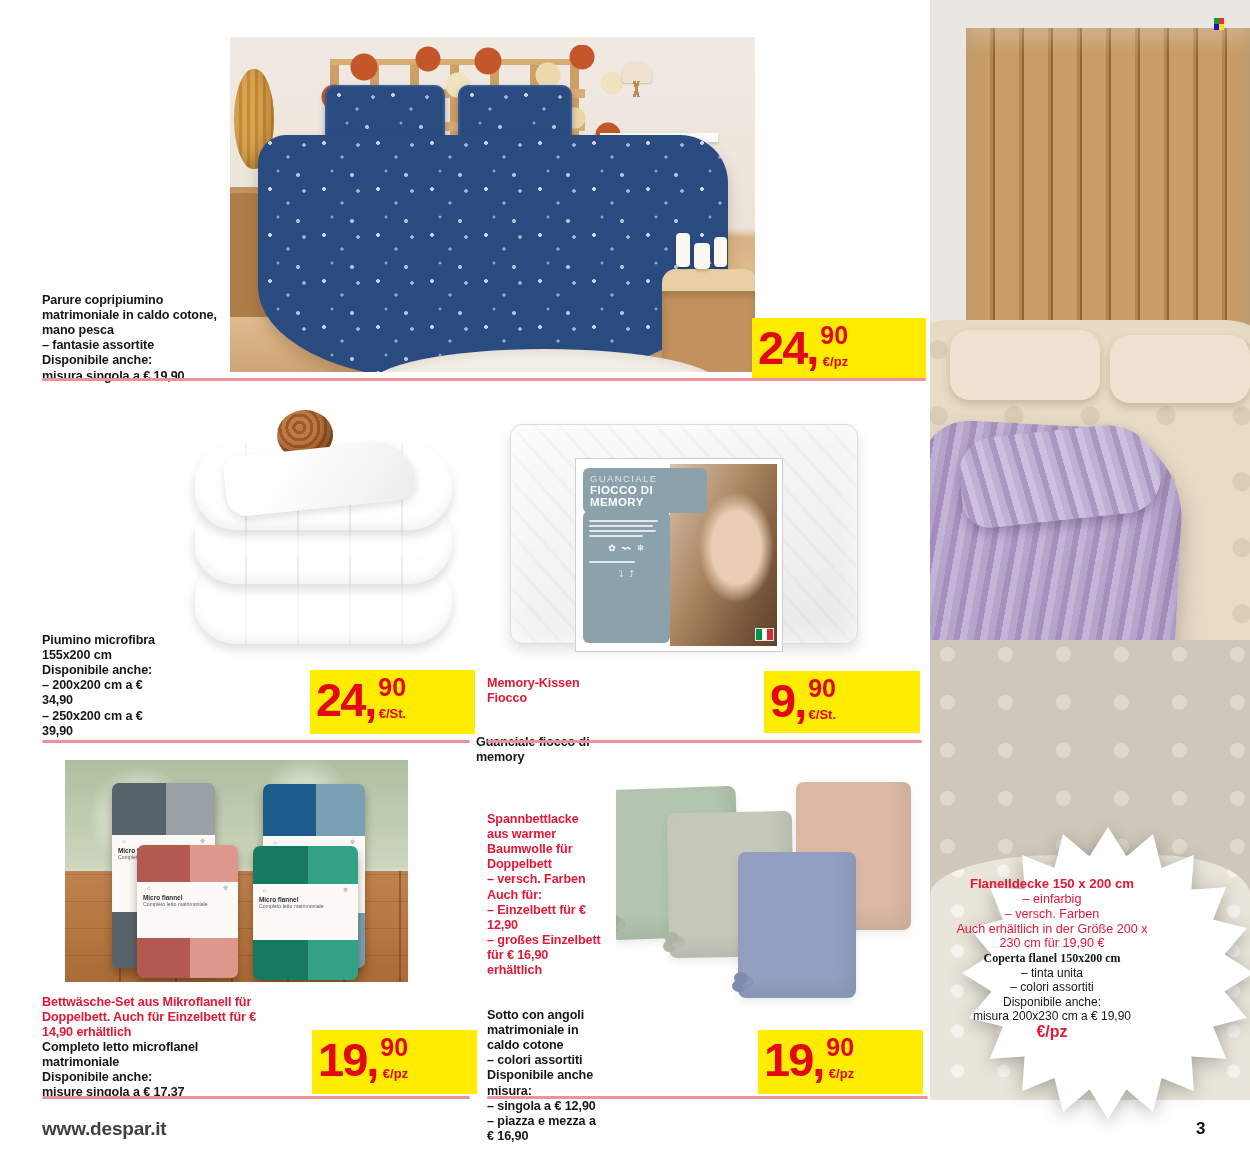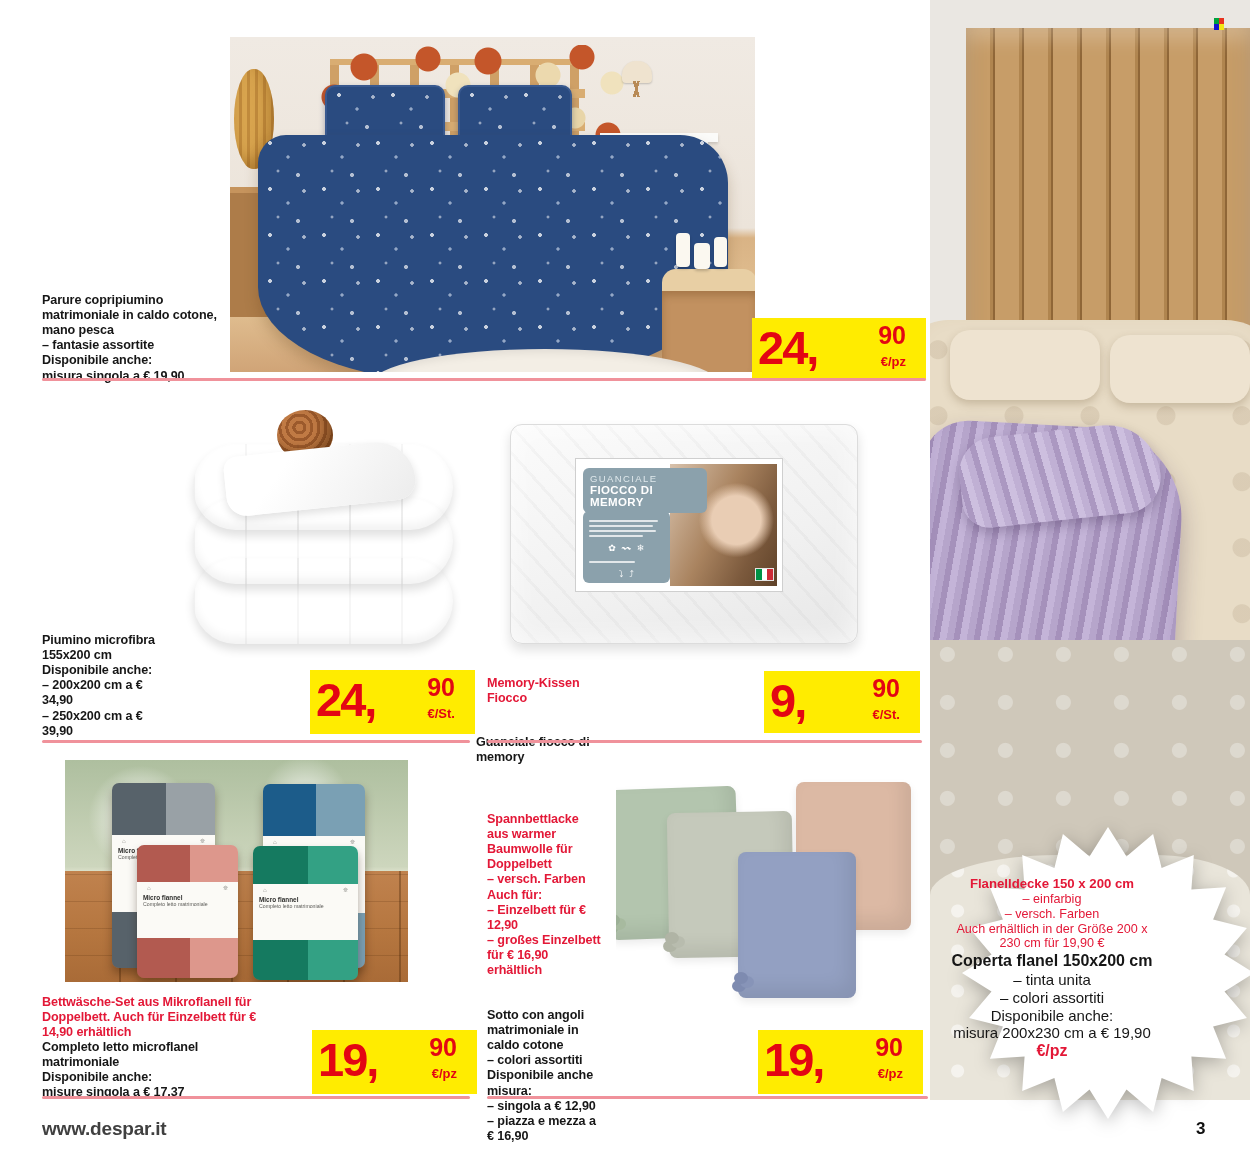--- a/index.html
+++ b/index.html
@@ -16,22 +16,22 @@
     font-family:"Liberation Sans",sans-serif;overflow:hidden;
   }
   .abs{position:absolute;}
   .pre{white-space:pre-line;}
   .t-de{color:var(--red);font-weight:700;font-size:12.6px;line-height:1.2;letter-spacing:-.1px;}
   .t-it{color:var(--ink);font-weight:700;font-size:12.6px;line-height:1.2;letter-spacing:-.1px;}
   .sep{position:absolute;height:3px;background:var(--pink-line);border-radius:2px;}
 
   
   .tag{
-    background:var(--yellow);display:flex;align-items:flex-start;justify-content:space-between;
-    padding:2px 20px 0 6px;
+    background:var(--yellow);display:flex;align-items:flex-start;justify-content:flex-start;
+    padding:2px 8px 0 6px;
   }
   .tag .eur{font-weight:800;color:var(--price-red);font-size:47px;line-height:56px;letter-spacing:-2px;}
   .tag .col{display:flex;flex-direction:column;align-items:flex-end;margin-left:3px;padding-top:3px;}
   .tag .cent{font-weight:800;color:var(--price-red);font-size:25px;line-height:24px;}
   .tag .unit{font-weight:700;color:var(--price-red);font-size:13px;line-height:14px;margin-top:8px;}
 
   
   .photo-top{left:230px;top:37px;width:525px;height:335px;overflow:hidden;
     background:linear-gradient(180deg,#f0eae3 0%,#ece4da 57%,#d9b385 60%,#e2c193 80%,#d0a477 100%);}
   .pt-lattice{left:100px;top:22px;width:255px;height:105px;
@@ -96,21 +96,21 @@
   .dv-fold{left:40px;top:38px;width:190px;height:60px;border-radius:20px 60px 30px 30px;
     background:linear-gradient(130deg,#ffffff 30%,#ececec 100%);
     box-shadow:0 4px 8px rgba(0,0,0,.12);transform:rotate(-6deg);}
 
   
   .photo-pillow{left:510px;top:424px;width:348px;height:220px;border-radius:12px;
     background:
       repeating-linear-gradient(48deg,rgba(0,0,0,.028) 0 3px,transparent 3px 18px),
       linear-gradient(160deg,#fbfbfb 0%,#f1f1f1 60%,#e7e7e7 100%);
     border:1px solid #dcdcdc;box-shadow:0 6px 12px rgba(0,0,0,.12), inset 0 0 30px rgba(255,255,255,.8);}
-  .pl-card{left:64px;top:33px;width:208px;height:134px;background:#ffffff;border:1px solid #cfcfcf;}
+  .pl-card{left:64px;top:33px;width:208px;height:194px;background:#ffffff;border:1px solid #cfcfcf;}
   .pl-woman{position:absolute;right:5px;top:5px;bottom:5px;width:52%;
     background:
       radial-gradient(ellipse at 62% 46%,#e9cdb4 0 26%,rgba(233,205,180,0) 40%),
       linear-gradient(115deg,#d8c2ac 0%,#a9835f 45%,#7c5a3d 75%,#5f4229 100%);}
   .pl-header{position:absolute;left:7px;top:9px;width:60%;background:#8ba1ac;border-radius:6px;padding:5px 7px;z-index:2;}
   .pl-h1{color:#dfe8ec;font-size:9.5px;letter-spacing:1.4px;font-weight:400;}
   .pl-h2{color:#ffffff;font-size:11.5px;font-weight:700;letter-spacing:.4px;}
   .pl-fine{position:absolute;left:7px;top:52px;bottom:8px;width:42%;background:#8ba1ac;border-radius:6px;padding:6px 5px;}
   .pl-bar{height:2px;background:rgba(255,255,255,.75);border-radius:1px;margin:3px 1px;}
   .pl-icons{display:flex;gap:6px;justify-content:center;margin-top:6px;color:#ffffff;font-size:9px;line-height:10px;}
@@ -162,22 +162,22 @@
     background-image:radial-gradient(circle at 30% 30%,rgba(255,255,255,.3) 0 7px,transparent 8px);background-size:58px 48px;}
   .rp-rug-light{position:absolute;left:0;right:0;top:855px;height:245px;background:#e9e5da;border-radius:40% 30% 0 0/40px;
     background-image:radial-gradient(circle at 60% 40%,rgba(255,255,255,.55) 0 6px,transparent 7px);background-size:46px 40px;}
   .reg-mark{position:absolute;left:284px;top:18px;width:10px;height:12px;display:grid;grid-template-columns:5px 5px;grid-template-rows:6px 6px;}
 
   
   .starburst-svg{left:958px;top:823px;width:300px;height:300px;filter:drop-shadow(0 4px 9px rgba(0,0,0,.28));}
   .badge-text{left:927px;top:876px;width:250px;text-align:center;}
   .bt-title-de{color:var(--red);font-weight:700;font-size:13.2px;line-height:1.2;}
   .bt-sub-de{color:var(--red);font-weight:400;font-size:12.6px;line-height:1.18;}
-  .bt-title-it{color:var(--ink);font-weight:700;font-size:16px;line-height:1.25;}
-  .bt-sub-it{color:var(--ink);font-weight:400;font-size:15px;line-height:1.18;}
+  .bt-title-it{color:var(--ink);font-weight:700;font-size:12px;line-height:1.25;font-family:Liberation Serif, serif;}
+  .bt-sub-it{color:var(--ink);font-weight:400;font-size:12px;line-height:1.18;}
   .bt-price{color:var(--red);font-weight:800;font-size:47px;line-height:1.0;letter-spacing:-1px;margin-top:4px;}
   .bt-unit{color:var(--red);font-weight:700;font-size:16px;line-height:1.1;}
 
   
   .footer-url{left:42px;top:1118px;font-weight:800;font-size:19px;color:#404040;letter-spacing:-.2px;}
   .page-num{left:1196px;top:1119px;font-weight:700;font-size:17px;color:#101010;}
 </style>
 </head>
 <body>
 

